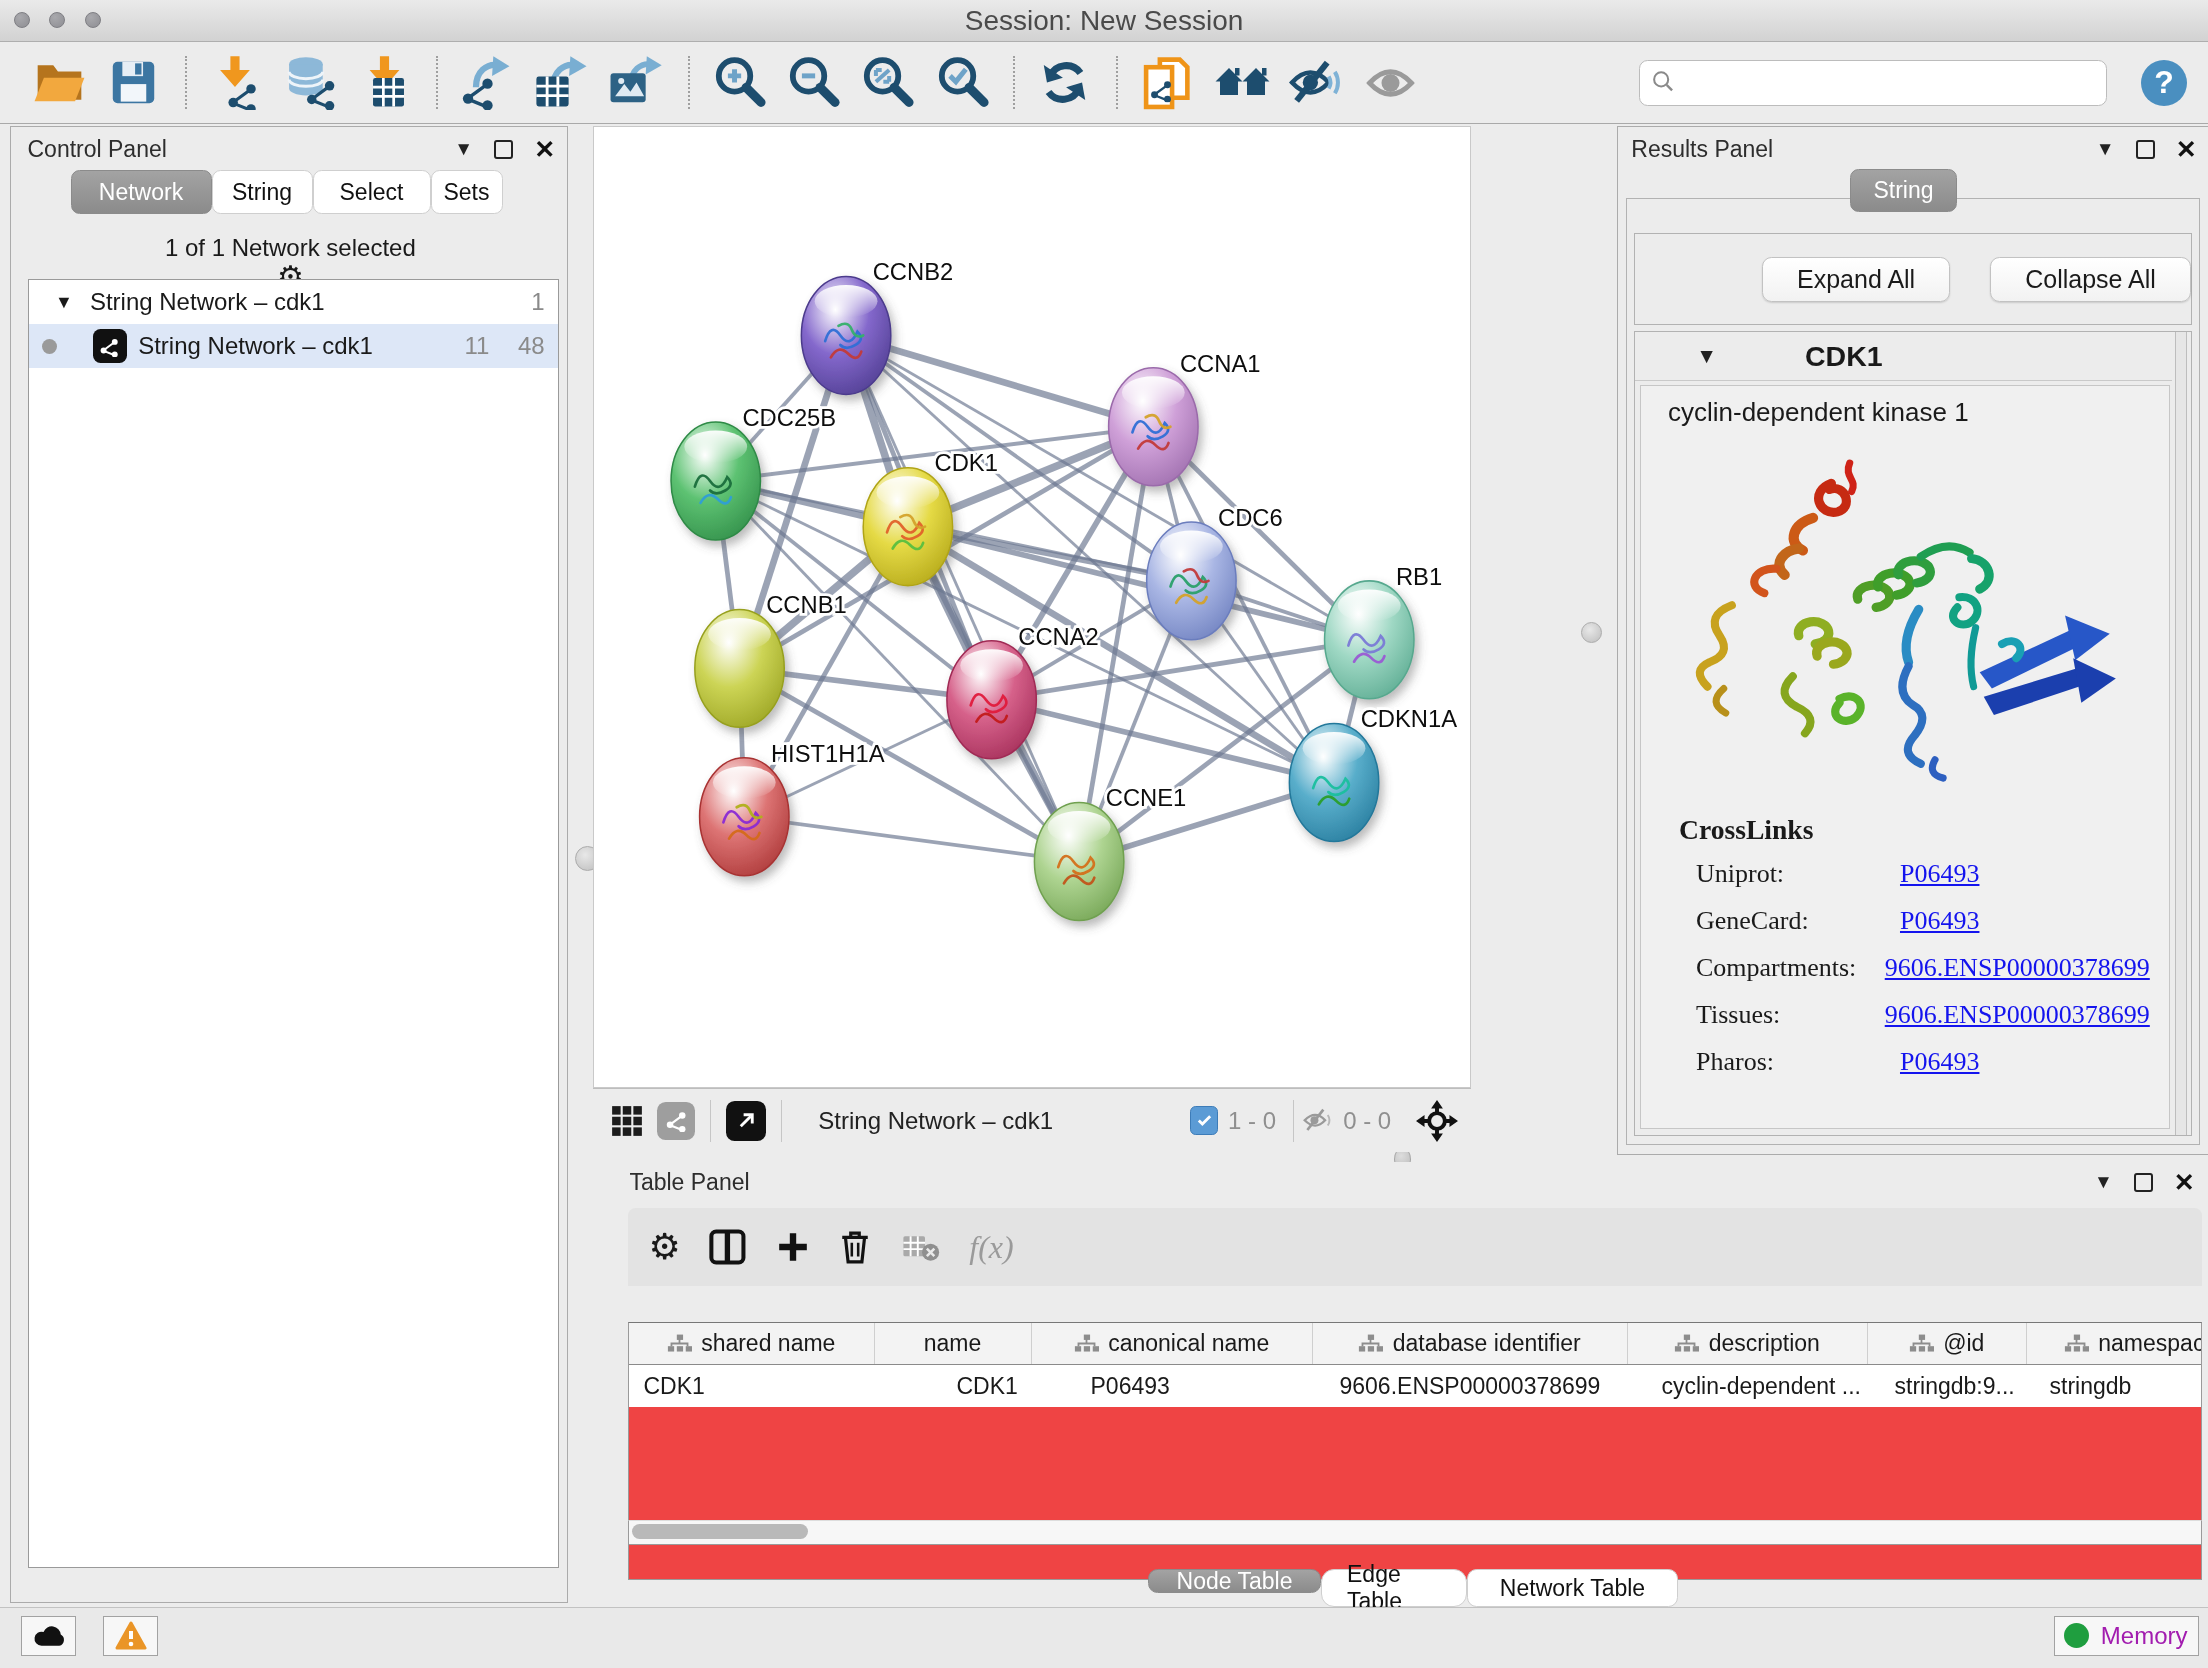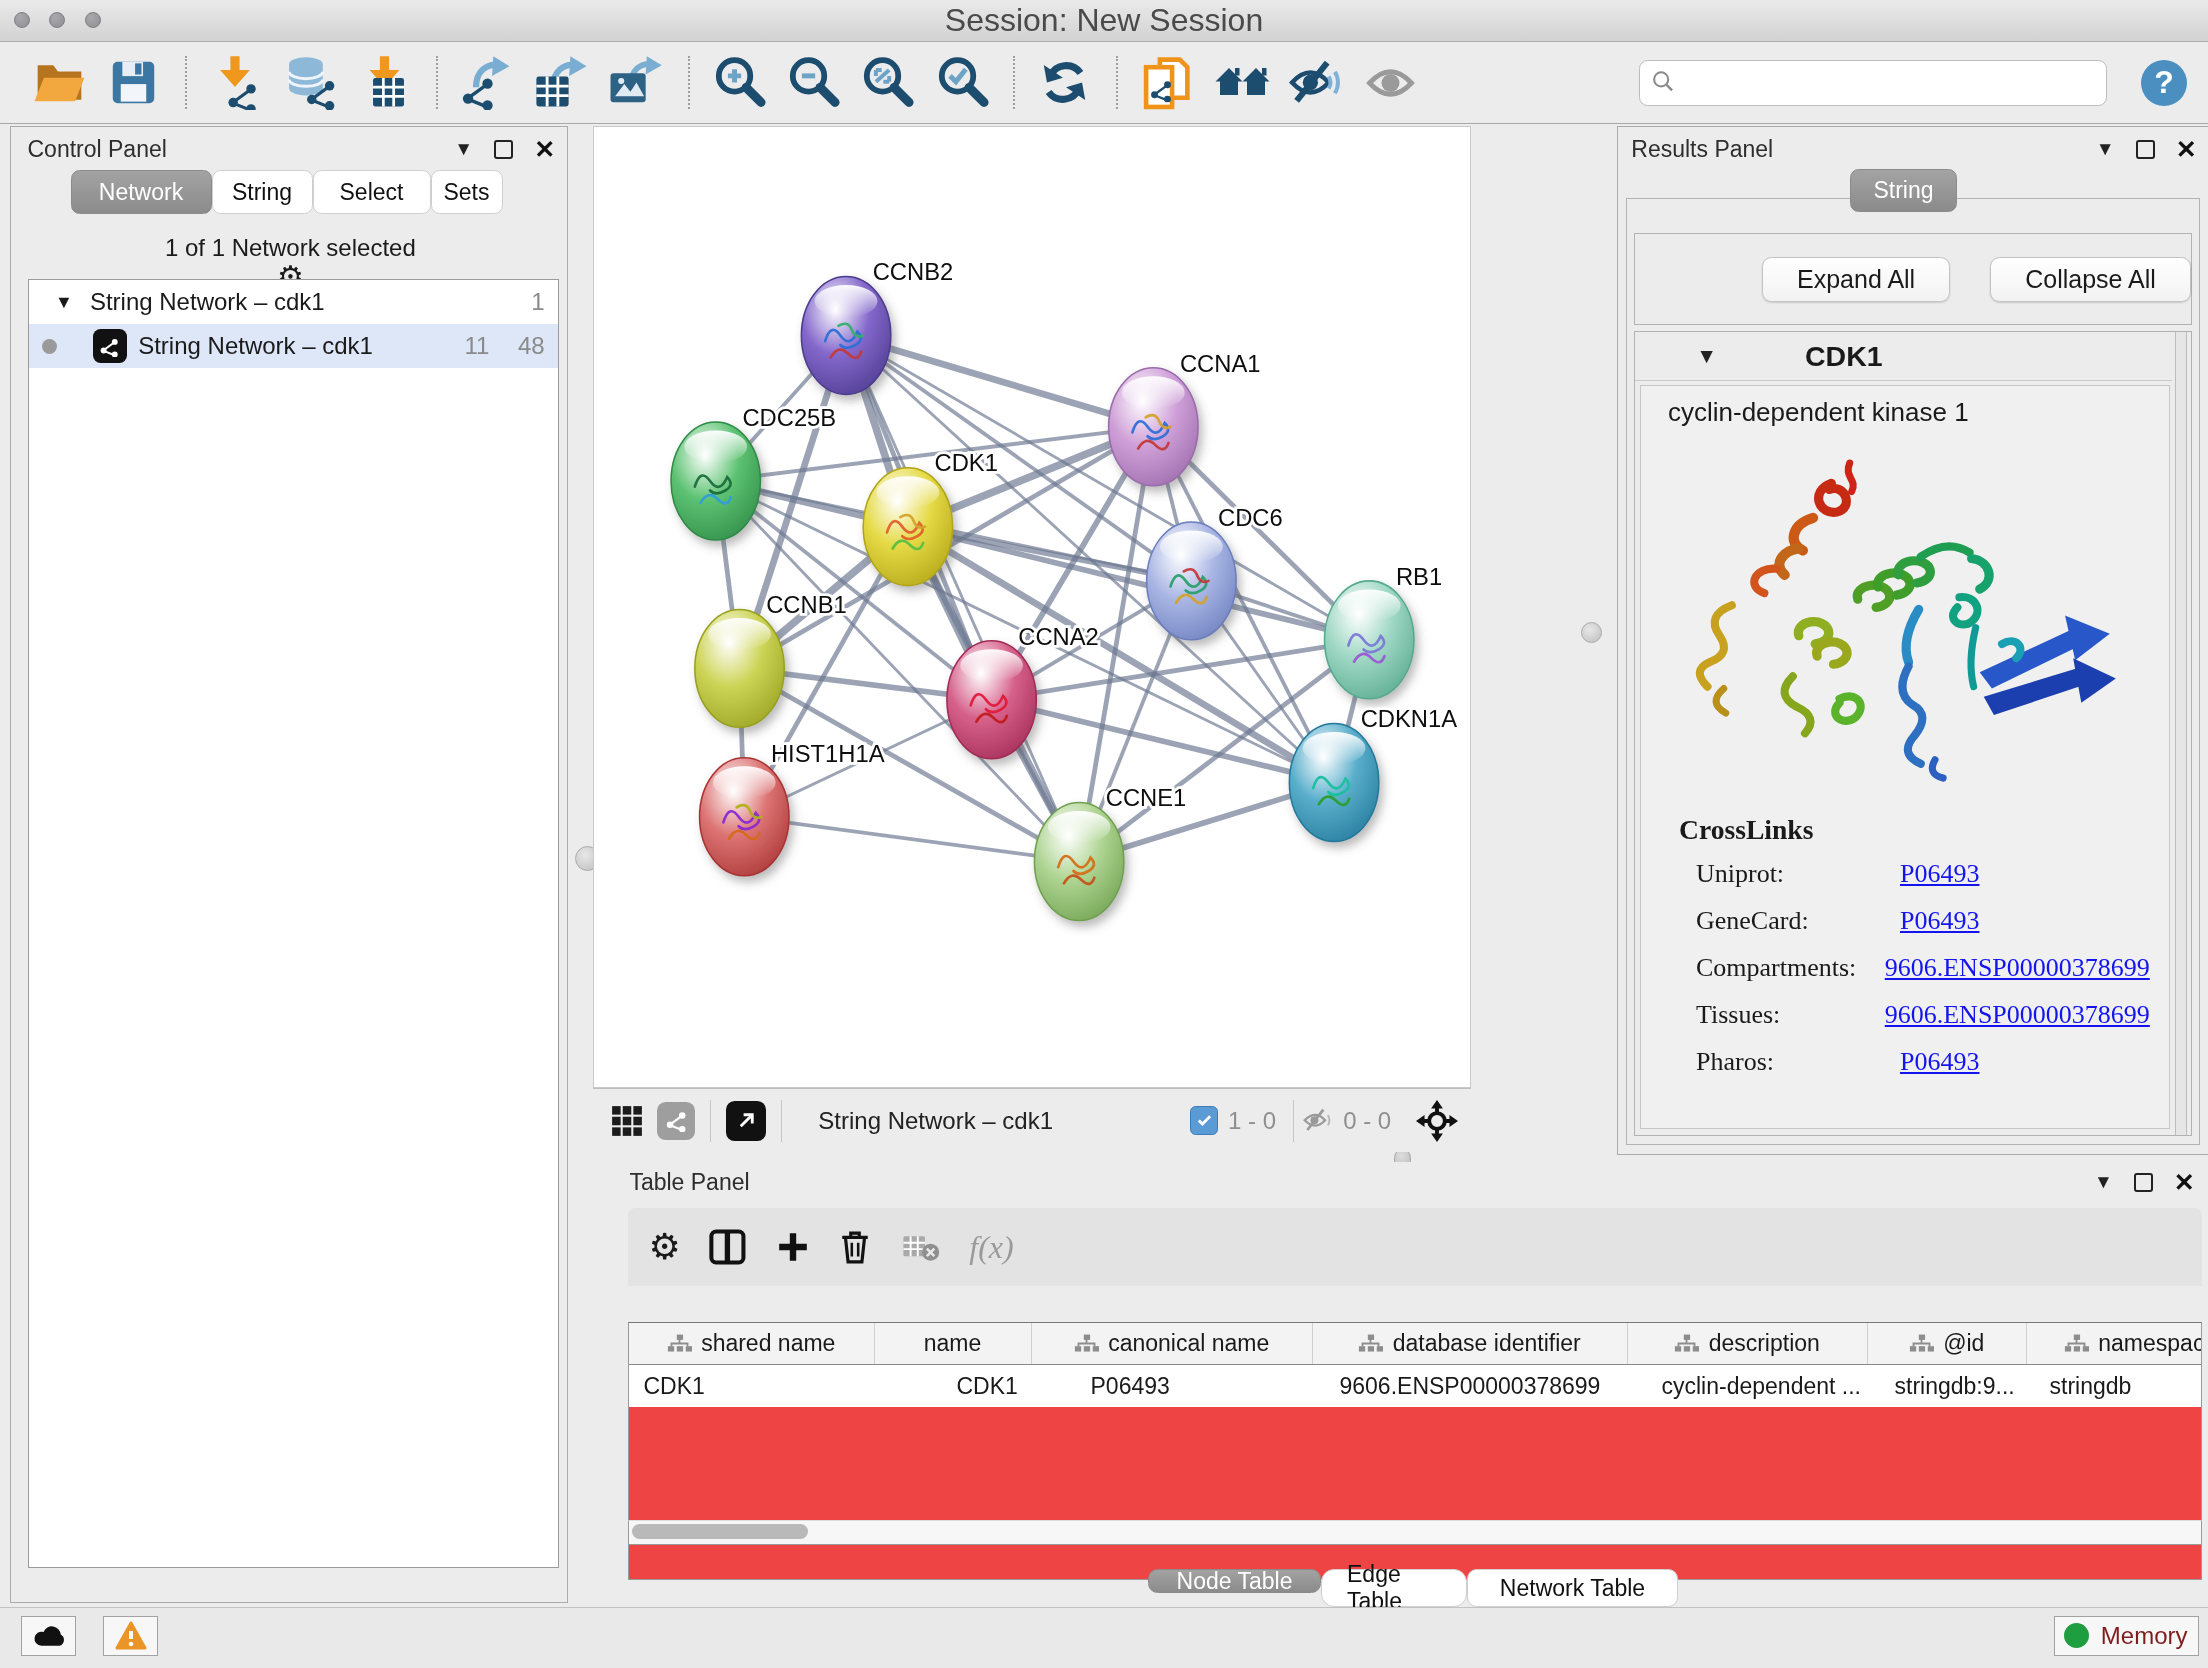--- a/index.html
+++ b/index.html
@@ -5,21 +5,21 @@
   * { margin:0; padding:0; box-sizing:border-box; }
   body { background:#888; }
   .app { position:relative; width:2208px; height:1668px; background:#ececec;
          font-family:"Liberation Sans", sans-serif; overflow:hidden; color:#1a1a1a; }
   .abs { position:absolute; }
 
   
   .titlebar { position:absolute; left:0; top:0; right:0; height:42px;
     background:linear-gradient(#eaeaea,#d2d2d2); border-bottom:1px solid #aeaeae;
     display:flex; align-items:center; justify-content:center; }
-  .title-text { font-size:32px; color:#4a4a4a; }
+  .title-text { font-size:28px; color:#4a4a4a; }
   .light { position:absolute; top:12.4px; width:16px; height:16px; border-radius:50%;
     background:radial-gradient(circle at 35% 30%, #a9a9ad, #8e8e93); border:1px solid #7e7e83; }
 
   
   .toolbar { position:absolute; left:0; top:42px; right:0; height:82px; background:#ececec;
     border-bottom:1.9px solid #a9a9a9; display:flex; align-items:center; padding-left:28.5px; }
   .tbtn { width:61px; height:61px; display:flex; align-items:center; justify-content:center;
     margin-right:13.3px; border-radius:5.7px; }
   .tsep { height:53px; border-left:2.9px dotted #9f9f9f; margin:0 19px 0 7.6px; }
   .searchbox { margin-left:auto; width:468px; height:46px; background:#fff;
@@ -131,21 +131,21 @@
   .tp-thumb { position:absolute; left:3.8px; top:2.9px; width:176px; height:15px;
     border-radius:7.6px; background:#b9b9b9; }
   .tp-tabs { position:absolute; left:0; right:0; top:407px; display:flex; justify-content:center; }
 
   
   .statusbar { position:absolute; left:0; right:0; top:1607px; height:61px; background:#e9e9e9;
     border-top:1.9px solid #c2c2c2; }
   .sbtn { position:absolute; top:7.6px; height:40px; background:#f7f7f7; border:1.9px solid #a2a2a2;
     display:flex; align-items:center; justify-content:center; }
   .memdot { width:25px; height:25px; border-radius:50%; margin-right:11.4px; }
-  .memtxt { font-size:24px; color:#7f1d1d; }
+  .memtxt { font-size:24px; color:#a21caf; }
 </style>
 </head>
 <body>
 
 <div class="app">
 
   <svg width="0" height="0" style="position:absolute">
     <defs>
       <symbol id="s-share" viewBox="0 0 32 32">
         <path d="M8 21L23 10M8 23l15 6" stroke="currentColor" stroke-width="3" fill="none"></path>

